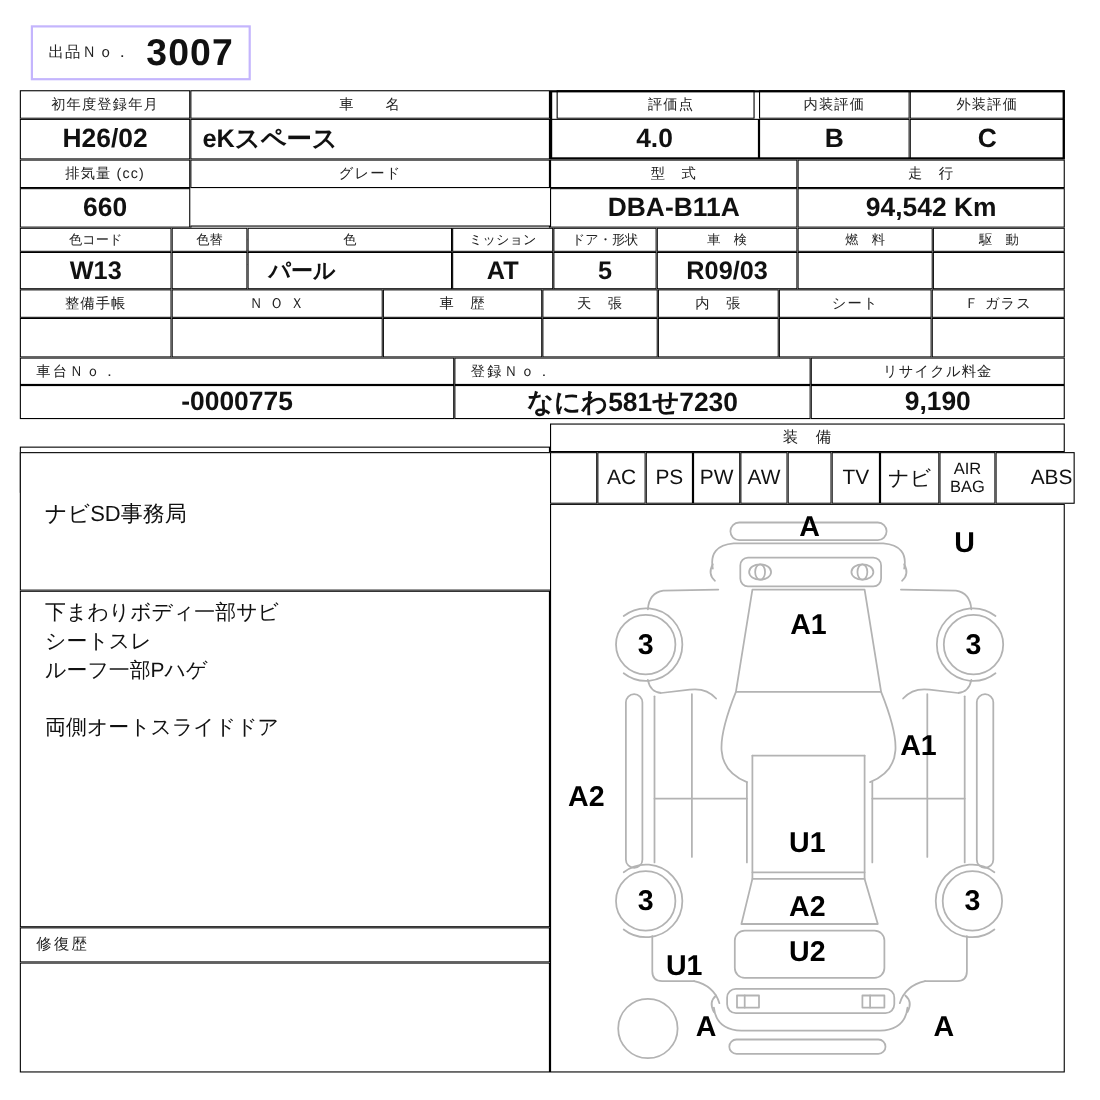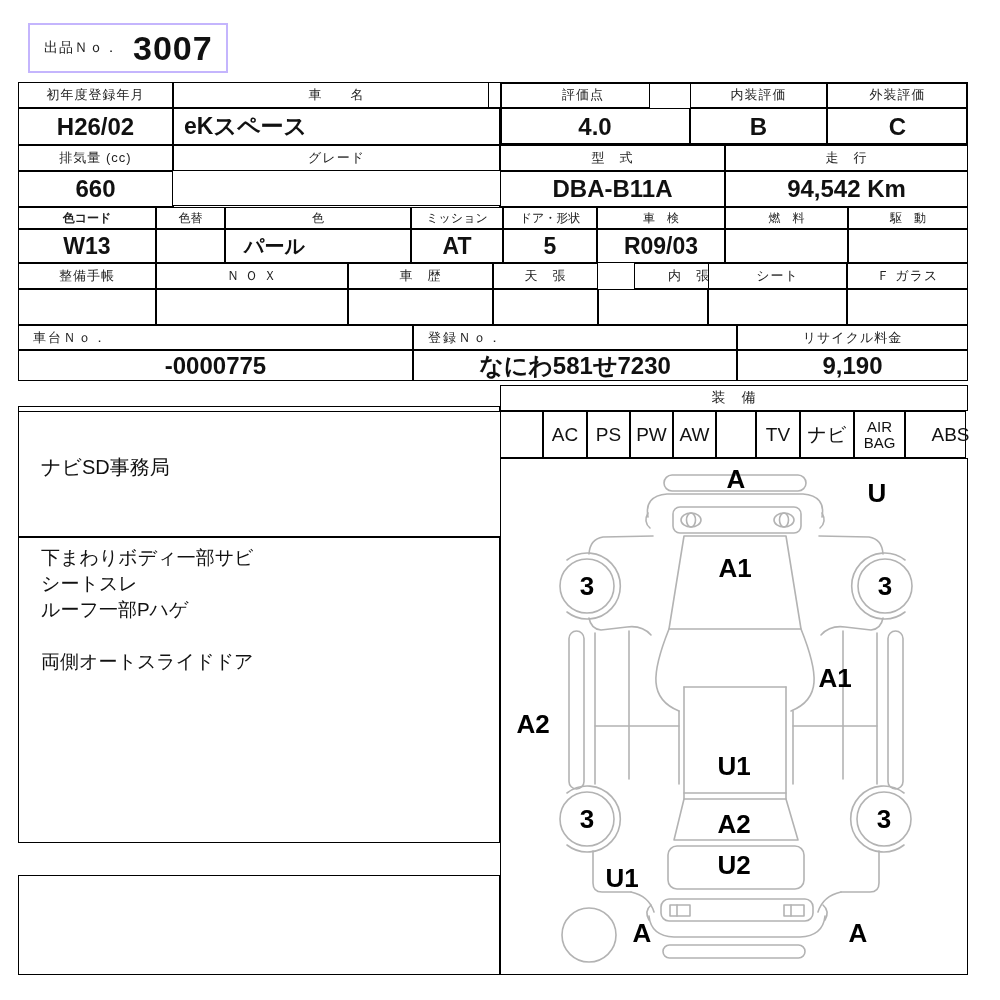--- a/index.html
+++ b/index.html
@@ -33,42 +33,42 @@
 
 <div class="sheet">
 
   <div class="aucbox" style="left:28px;top:23px;width:200px;height:50px;">
     <span class="auclabel">出品Ｎｏ．</span>
     <span class="aucnum">3007</span>
   </div>
 
   <div class="cell hd" style="left:18px;top:82px;width:155px;height:26px;">初年度登録年月</div>
   <div class="cell hd" style="left:173px;top:82px;width:327px;height:26px;">車　　名</div>
-  <div class="cell hd" style="left:488px;top:82px;width:162px;height:26px;padding-left:28px;">評価点</div>
+  <div class="cell hd" style="left:506px;top:82px;width:180px;height:26px;padding-left:28px;">評価点</div>
   <div class="cell hd" style="left:690px;top:82px;width:137px;height:26px;">内装評価</div>
   <div class="cell hd" style="left:827px;top:82px;width:141px;height:26px;">外装評価</div>
 
   <div class="cell val big" style="left:18px;top:108px;width:155px;height:37px;">H26/02</div>
   <div class="cell val left" style="left:173px;top:108px;width:327px;height:37px;">eKスペース</div>
   <div class="cell val big" style="left:500px;top:108px;width:190px;height:37px;">4.0</div>
   <div class="cell val big" style="left:690px;top:108px;width:137px;height:37px;">B</div>
   <div class="cell val big" style="left:827px;top:108px;width:141px;height:37px;">C</div>
   <div class="overlay" style="left:500px;top:82px;width:468px;height:63px;"></div>
 
   <div class="cell hd" style="left:18px;top:145px;width:155px;height:26px;">排気量 (cc)</div>
   <div class="cell hd" style="left:173px;top:145px;width:327px;height:26px;">グレード</div>
   <div class="cell hd" style="left:500px;top:145px;width:225px;height:26px;">型　式</div>
   <div class="cell hd" style="left:725px;top:145px;width:243px;height:26px;">走　行</div>
 
   <div class="cell val big" style="left:18px;top:171px;width:155px;height:36px;">660</div>
   <div class="cell val left" style="left:173px;top:171px;width:327px;height:36px;margin-top:34px;">カスタムT</div>
   <div class="cell val big" style="left:500px;top:171px;width:225px;height:36px;">DBA-B11A</div>
   <div class="cell val big" style="left:725px;top:171px;width:243px;height:36px;">94,542 Km</div>
 
-  <div class="cell hd12" style="left:18px;top:207px;width:138px;height:22px;font-weight:bold;">色コード</div>
+  <div class="cell hd12" style="left:18px;top:207px;width:138px;height:22px;">色コード</div>
   <div class="cell hd12" style="left:156px;top:207px;width:69px;height:22px;">色替</div>
   <div class="cell hd12" style="left:225px;top:207px;width:186px;height:22px;">色</div>
   <div class="cell hd12" style="left:411px;top:207px;width:92px;height:22px;">ミッション</div>
   <div class="cell hd12" style="left:503px;top:207px;width:94px;height:22px;">ドア・形状</div>
   <div class="cell hd12" style="left:597px;top:207px;width:128px;height:22px;">車　検</div>
   <div class="cell hd12" style="left:725px;top:207px;width:123px;height:22px;">燃　料</div>
   <div class="cell hd12" style="left:848px;top:207px;width:120px;height:22px;">駆　動</div>
 
   <div class="cell val" style="left:18px;top:229px;width:138px;height:34px;">W13</div>
   <div class="cell val" style="left:156px;top:229px;width:69px;height:34px;"></div>
@@ -76,21 +76,21 @@
   <div class="cell val" style="left:411px;top:229px;width:92px;height:34px;">AT</div>
   <div class="cell val" style="left:503px;top:229px;width:94px;height:34px;">5</div>
   <div class="cell val" style="left:597px;top:229px;width:128px;height:34px;">R09/03</div>
   <div class="cell val" style="left:725px;top:229px;width:123px;height:34px;"></div>
   <div class="cell val" style="left:848px;top:229px;width:120px;height:34px;"></div>
 
   <div class="cell hd" style="left:18px;top:263px;width:138px;height:26px;">整備手帳</div>
   <div class="cell hd" style="left:156px;top:263px;width:192px;height:26px;">Ｎ Ｏ Ｘ</div>
   <div class="cell hd" style="left:348px;top:263px;width:145px;height:26px;">車　歴</div>
   <div class="cell hd" style="left:493px;top:263px;width:105px;height:26px;">天　張</div>
-  <div class="cell hd" style="left:598px;top:263px;width:110px;height:26px;margin-left:36px;">内　張</div>
+  <div class="cell hd" style="left:598px;top:263px;width:110px;height:26px;">内　張</div>
   <div class="cell hd" style="left:708px;top:263px;width:139px;height:26px;">シート</div>
   <div class="cell hd" style="left:847px;top:263px;width:121px;height:26px;">Ｆ ガラス</div>
 
   <div class="cell val" style="left:18px;top:289px;width:138px;height:36px;"></div>
   <div class="cell val" style="left:156px;top:289px;width:192px;height:36px;"></div>
   <div class="cell val" style="left:348px;top:289px;width:145px;height:36px;"></div>
   <div class="cell val" style="left:493px;top:289px;width:105px;height:36px;"></div>
   <div class="cell val" style="left:598px;top:289px;width:110px;height:36px;"></div>
   <div class="cell val" style="left:708px;top:289px;width:139px;height:36px;"></div>
   <div class="cell val" style="left:847px;top:289px;width:121px;height:36px;"></div>
@@ -107,33 +107,34 @@
   <div class="notesbox" style="left:18px;top:411px;width:486px;height:126px;">
     <div class="note1">ナビSD事務局</div>
   </div>
   <div class="notesbox" style="left:18px;top:537px;width:482px;height:306px;padding-top:7px;">
     <div class="noteline">下まわりボディ一部サビ</div>
     <div class="noteline">シートスレ</div>
     <div class="noteline">ルーフ一部Pハゲ</div>
     <div class="noteline"></div>
     <div class="noteline">両側オートスライドドア</div>
   </div>
+  <div class="cell hd left" style="left:18px;top:843px;width:482px;height:32px;font-size:14px;">修復歴</div>
   <div class="notesbox" style="left:18px;top:875px;width:482px;height:100px;"></div>
 
   <div class="cell hd" style="left:500px;top:385px;width:468px;height:26px;font-size:14px;">装　備</div>
   <div class="cell equip" style="left:500px;top:411px;width:43px;height:47px;"></div>
   <div class="cell equip" style="left:543px;top:411px;width:44px;height:47px;">AC</div>
   <div class="cell equip" style="left:587px;top:411px;width:43px;height:47px;">PS</div>
   <div class="cell equip" style="left:630px;top:411px;width:43px;height:47px;">PW</div>
   <div class="cell equip" style="left:673px;top:411px;width:43px;height:47px;">AW</div>
   <div class="cell equip" style="left:716px;top:411px;width:40px;height:47px;"></div>
   <div class="cell equip" style="left:756px;top:411px;width:44px;height:47px;">TV</div>
   <div class="cell equip" style="left:800px;top:411px;width:54px;height:47px;">ナビ</div>
   <div class="cell equip small" style="left:854px;top:411px;width:51px;height:47px;">AIR BAG</div>
-  <div class="cell equip" style="left:905px;top:411px;width:61px;height:47px;padding-left:30px;">ABS</div>
+  <div class="cell equip" style="left:905px;top:411px;width:72px;height:47px;padding-left:30px;">ABS</div>
 
   <div class="diagram" style="left:500px;top:458px;width:468px;height:517px;">
     <svg width="468" height="517" viewBox="0 0 468 517">
       <g fill="none" stroke="#b3b3b3" stroke-width="1.6" stroke-linecap="round" stroke-linejoin="round">
         <g>
           <rect x="163" y="16" width="142" height="16" rx="8"></rect>
           <path d="M147,58 Q143,37 166,35 L302,35 Q325,37 321,58"></path>
           <path d="M147,54 q-5,9 2,15"></path>
           <path d="M321,54 q5,9 -2,15"></path>
           <rect x="172" y="48" width="128" height="26" rx="7"></rect>

